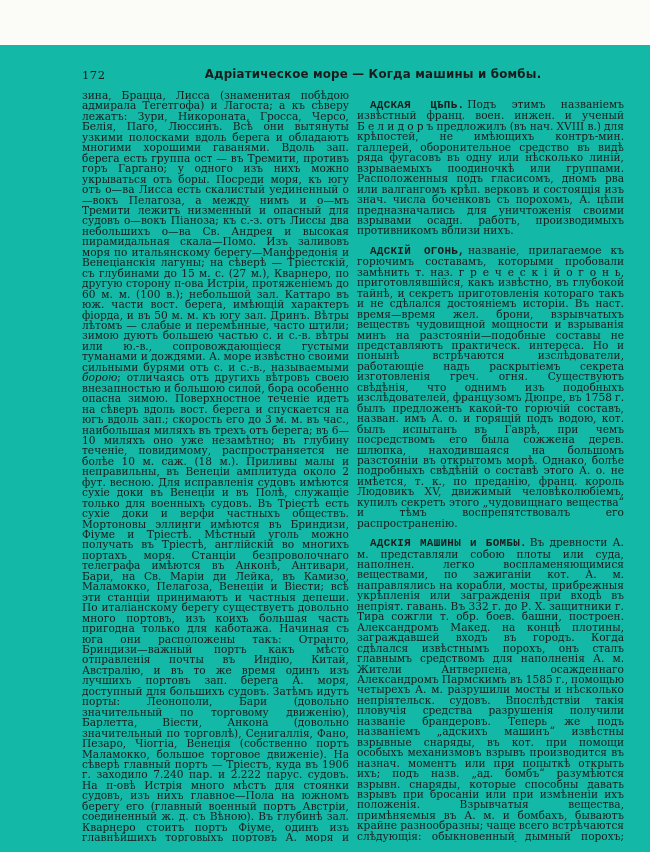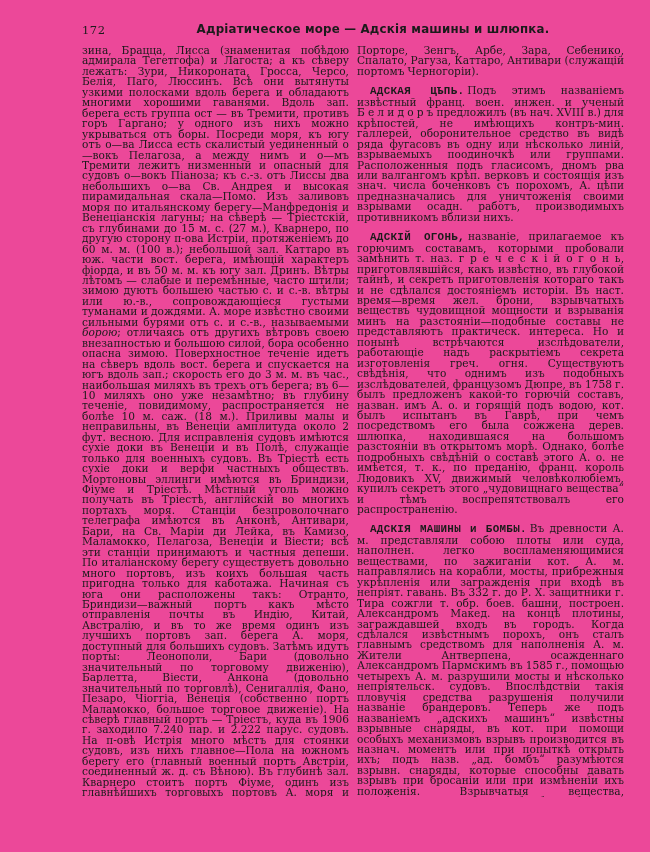--- a/index.html
+++ b/index.html
@@ -4,21 +4,21 @@
 <style>
   html, body { margin: 0; padding: 0; }
   body {
     width: 650px; height: 852px;
     background: #fbfbf8;
     font-family: "DejaVu Serif", serif;
     color: #1b1b1b;
     position: relative;
     overflow: hidden;
   }
-  .page { position: absolute; inset: 0; background: #ec4899; }
+  .page { position: absolute; inset: 0; background: #14b8a6; margin-top: 45px; }
 
   .header { position: absolute; top: 22px; left: 82px; right: 26px; height: 16px; }
   .pagenum {
     position: absolute; left: 0; top: 1px;
     font-family: "DejaVu Serif", serif;
     font-size: 11.5px; letter-spacing: 0.5px;
   }
   .running-title {
     position: absolute; left: 40px; right: 0; top: 0;
     text-align: center;
@@ -52,31 +52,30 @@
   }
   i.it { }
 </style>
 </head>
 <body>
 
 <div class="page">
 
   <div class="header">
     <span class="pagenum">172</span>
-    <span class="running-title">Адріатическое море — Адскія машины и шлюпка.</span>
+    <span class="running-title">Адріатическое море — Когда машины и бомбы.</span>
   </div>
 
   <div class="columns">
 
     <div class="col">
       <p><span>зина, Брацца, Лисса (знаменитая побѣдою адмирала Тегетгофа) и Лагоста; а къ сѣверу лежатъ: Зури, Никороната, Гросса, Черсо, Белія, Паго, Люссинъ. Всѣ они вытянуты узкими полосками вдоль берега и обладаютъ многими хорошими гаванями. Вдоль зап. берега есть группа ост — въ Тремити, противъ горъ Гаргано; у одного изъ нихъ можно укрываться отъ боры. Посреди моря, къ югу отъ о—ва Лисса есть скалистый уединенный о—вокъ Пелагоза, а между нимъ и о—мъ Тремити лежитъ низменный и опасный для судовъ о—вокъ Піаноза; къ с.-з. отъ Лиссы два небольшихъ о—ва Св. Андрея и высокая пирамидальная скала—Помо. Изъ заливовъ моря по итальянскому берегу—Манфредонія и Венеціанскія лагуны; на сѣверѣ — Тріестскій, съ глубинами до 15 м. с. (27 м.), Кварнеро, по другую сторону п-ова Истріи, протяженіемъ до 60 м. м. (100 в.); небольшой зал. Каттаро въ юж. части вост. берега, имѣющій характеръ фіорда, и въ 50 м. м. къ югу зал. Дринъ. Вѣтры лѣтомъ — слабые и перемѣнные, часто штили; зимою дуютъ большею частью с. и с.-в. вѣтры или ю.-в., сопровождающіеся густыми туманами и дождями. А. море извѣстно своими сильными бурями отъ с. и с.-в., называемыми </span><i class="it">борою</i><span>; отличаясь отъ другихъ вѣтровъ своею внезапностью и большою силой, бора особенно опасна зимою. Поверхностное теченіе идетъ на сѣверъ вдоль вост. берега и спускается на югъ вдоль зап.; скорость его до 3 м. м. въ час., наибольшая миляхъ въ трехъ отъ берега; въ 6—10 миляхъ оно уже незамѣтно; въ глубину теченіе, повидимому, распространяется не болѣе 10 м. саж. (18 м.). Приливы малы и неправильны, въ Венеціи амплитуда около 2 фут. весною. Для исправленія судовъ имѣются сухіе доки въ Венеціи и въ Полѣ, служащіе только для военныхъ судовъ. Въ Тріестѣ есть сухіе доки и верфи частныхъ обществъ. Мортоновы эллинги имѣются въ Бриндизи, Фіуме и Тріестѣ. Мѣстный уголь можно получать въ Тріестѣ, англійскій во многихъ портахъ моря. Станціи безпроволочнаго телеграфа имѣются въ Анконѣ, Антивари, Бари, на Св. Маріи ди Лейка, въ Камизо, Маламокко, Пелагоза, Венеціи и Віести; всѣ эти станціи принимаютъ и частныя депеши. По италіанскому берегу существуетъ довольно много портовъ, изъ коихъ большая часть пригодна только для каботажа. Начиная съ юга они расположены такъ: Отранто, Бриндизи—важный портъ какъ мѣсто отправленія почты въ Индію, Китай, Австралію, и въ то же время одинъ изъ лучшихъ портовъ зап. берега А. моря, доступный для большихъ судовъ. Затѣмъ идутъ порты: Леонополи, Бари (довольно значительный по торговому движенію), Барлетта, Віести, Анкона (довольно значительный по торговлѣ), Сенигаллія, Фано, Пезаро, Чіоггіа, Венеція (собственно портъ Маламокко, большое торговое движеніе). На сѣверѣ главный портъ — Тріестъ, куда въ 1906 г. заходило 7.240 пар. и 2.222 парус. судовъ. На п-овѣ Истрія много мѣстъ для стоянки судовъ, изъ нихъ главное—Пола на южномъ берегу его (главный военный портъ Австріи, соединенный ж. д. съ Вѣною). Въ глубинѣ зал. Кварнеро стоитъ портъ Фіуме, одинъ изъ главнѣйшихъ торговыхъ портовъ А. моря и единственный портъ Венгріи; въ 1906 г. посѣтило этотъ портъ 12.637 судовъ. Далѣе идутъ порты: Буккари,</span></p>
     </div>
 
     <div class="col">
-      <p>Порторе, Зенгъ, Арбе, Зара, Себенико, Спалато, Рагуза, Каттаро, Антивари (служащій портомъ Черногоріи).</p>
 
       <p class="entry"><b class="headword">АДСКАЯ ЦѢПЬ.</b><span>Подъ этимъ названіемъ извѣстный франц. воен. инжен. и ученый Б&nbsp;е&nbsp;л&nbsp;и&nbsp;д&nbsp;о&nbsp;р&nbsp;ъ предложилъ (въ нач. XVIII в.) для крѣпостей, не имѣющихъ контръ-мин. галлерей, оборонительное средство въ видѣ ряда фугасовъ въ одну или нѣсколько линій, взрываемыхъ поодиночкѣ или группами. Расположенныя подъ гласисомъ, дномъ рва или валгангомъ крѣп. верковъ и состоящія изъ знач. числа боченковъ съ порохомъ, А. цѣпи предназначались для уничтоженія своими взрывами осадн. работъ, производимыхъ противникомъ вблизи нихъ.</span></p>
 
       <p class="entry"><b class="headword">АДСКІЙ ОГОНЬ,</b><span>названіе, прилагаемое къ горючимъ составамъ, которыми пробовали замѣнить т. наз. г&nbsp;р&nbsp;е&nbsp;ч&nbsp;е&nbsp;с&nbsp;к&nbsp;і&nbsp;й о&nbsp;г&nbsp;о&nbsp;н&nbsp;ь, приготовлявшійся, какъ извѣстно, въ глубокой тайнѣ, и секретъ приготовленія котораго такъ и не сдѣлался достояніемъ исторіи. Въ наст. время—время жел. брони, взрывчатыхъ веществъ чудовищной мощности и взрыванія минъ на разстояніи—подобные составы не представляютъ практическ. интереса. Но и понынѣ встрѣчаются изслѣдователи, работающіе надъ раскрытіемъ секрета изготовленія греч. огня. Существуютъ свѣдѣнія, что однимъ изъ подобныхъ изслѣдователей, французомъ Дюпре, въ 1758 г. былъ предложенъ какой-то горючій составъ, назван. имъ А. о. и горящій подъ водою, кот. былъ испытанъ въ Гаврѣ, при чемъ посредствомъ его была сожжена дерев. шлюпка, находившаяся на большомъ разстояніи въ открытомъ морѣ. Однако, болѣе подробныхъ свѣдѣній о составѣ этого А. о. не имѣется, т. к., по преданію, франц. король Людовикъ XV, движимый человѣколюбіемъ, купилъ секретъ этого „чудовищнаго вещества“ и тѣмъ воспрепятствовалъ его распространенію.</span></p>
 
       <p class="entry"><b class="headword">АДСКІЯ МАШИНЫ и БОМБЫ.</b><span>Въ древности А. м. представляли собою плоты или суда, наполнен. легко воспламеняющимися веществами, по зажиганіи кот. А. м. направлялись на корабли, мосты, прибрежныя укрѣпленія или загражденія при входѣ въ непріят. гавань. Въ 332 г. до Р. Х. защитники г. Тира сожгли т. обр. боев. башни, построен. Александромъ Макед. на концѣ плотины, заграждавшей входъ въ городъ. Когда сдѣлался извѣстнымъ порохъ, онъ сталъ главнымъ средствомъ для наполненія А. м. Жители Антверпена, осажденнаго Александромъ Пармскимъ въ 1585 г., помощью четырехъ А. м. разрушили мосты и нѣсколько непріятельск. судовъ. Впослѣдствіи такія пловучія средства разрушенія получили названіе брандеровъ. Теперь же подъ названіемъ „адскихъ машинъ“ извѣстны взрывные снаряды, въ кот. при помощи особыхъ механизмовъ взрывъ производится въ назнач. моментъ или при попыткѣ открыть ихъ; подъ назв. „ад. бомбъ“ разумѣются взрывн. снаряды, которые способны давать взрывъ при бросаніи или при измѣненіи ихъ положенія. Взрывчатыя вещества, примѣняемыя въ А. м. и бомбахъ, бываютъ крайне разнообразны; чаще всего встрѣчаются слѣдующія: обыкновенный дымный порохъ; македонскій составъ изъ смѣси</span></p>
     </div>
 
   </div>
 </div>

